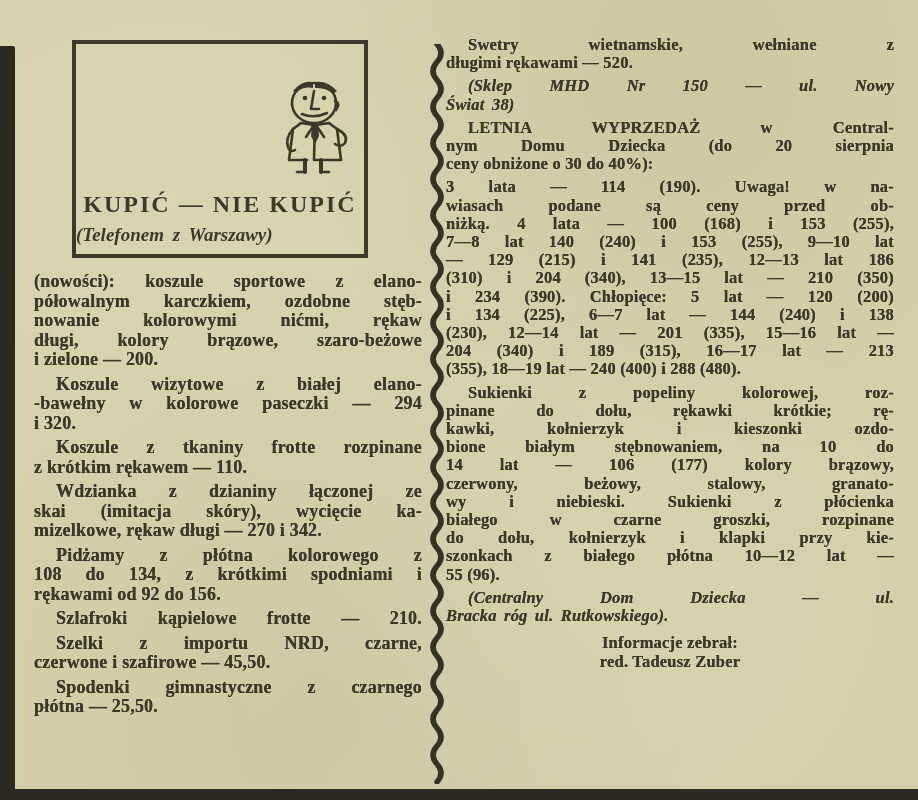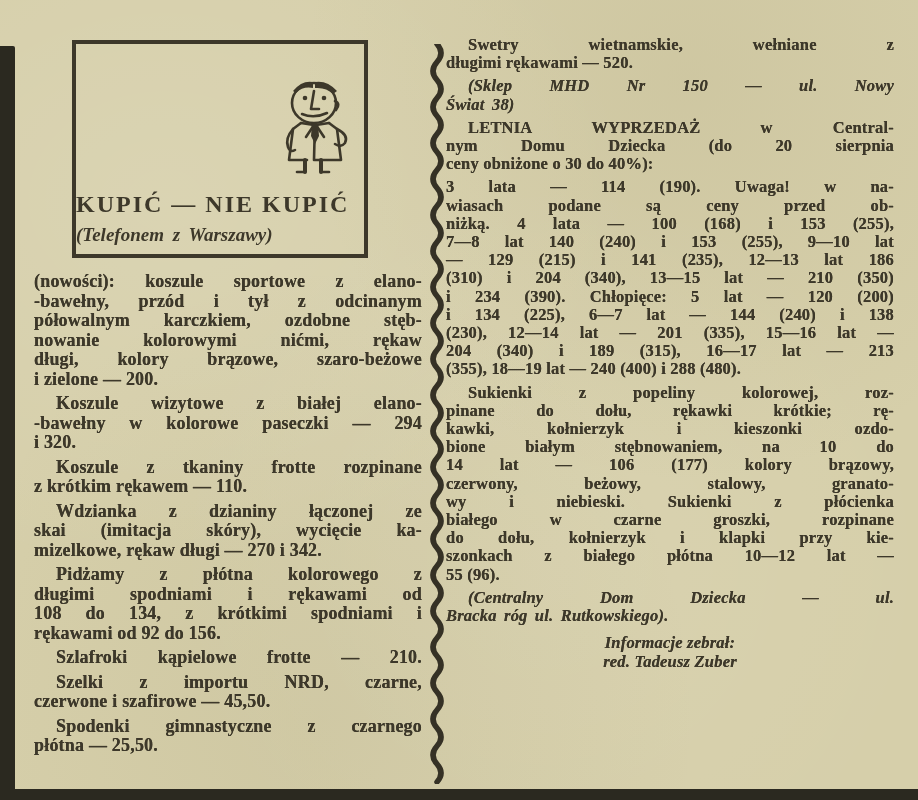--- a/index.html
+++ b/index.html
@@ -38,41 +38,41 @@
   
   .masthead-box{
     position:relative;
     margin:4px 0 14px 38px;
     width:288px;height:210px;
     border:4px solid var(--ink);
   }
   .figure-wrap{position:absolute;right:8px;top:32px;width:86px;height:100px;}
   .m-title{
     position:absolute;bottom:36px;left:0;width:100%;
-    text-align:left;font-size:24px;letter-spacing:2px;white-space:nowrap;
+    text-align:center;font-size:24px;letter-spacing:2px;white-space:nowrap;
   }
   .m-sub{
     position:absolute;bottom:8px;left:0;width:100%;
     font-size:19px;font-style:italic;word-spacing:4px;white-space:nowrap;
   }
   
   .col-left .para{margin:0 0 5px 0;font-size:18px;line-height:19.5px;}
   .col-right .para{margin:0 0 5px 0;font-size:16.5px;line-height:18.2px;}
   .para{letter-spacing:.2px;}
   .line{
     text-align:justify;
     text-align-last:justify;
     text-shadow:0 0 .4px var(--ink);
   }
   .line.first{text-indent:22px;}
   .line.last{text-align-last:left;}
   .para.italic .line{font-style:italic;word-spacing:3px;}
   .para.center{margin-top:9px;}
   .para.center .line{
-    text-align:center;text-align-last:center;font-style:italic;text-indent:0;
+    text-align:center;text-align-last:center;text-indent:0;
   }
   
   .divider{position:absolute;left:429px;top:44px;}
 </style>
 </head>
 <body>
 
 <div class="page">
 
   <div class="strip-left"></div>
@@ -112,21 +112,20 @@
           <path d="M35 96 L27 96"></path>
           <path d="M51 96 L59 96"></path>
         </svg>
       </div>
       <div class="m-title">KUPIĆ — NIE KUPIĆ</div>
       <div class="m-sub">(Telefonem z Warszawy)</div>
     </div>
     <div class="paras">
         <div class="para">
           <div class="line">(nowości): koszule sportowe z elano-</div>
-          <div class="line">-bawełny, przód i tył z odcinanym</div>
           <div class="line">półowalnym karczkiem, ozdobne stęb-</div>
           <div class="line">nowanie kolorowymi nićmi, rękaw</div>
           <div class="line">długi, kolory brązowe, szaro-beżowe</div>
           <div class="line last">i zielone — 200.</div>
         </div>
         <div class="para">
           <div class="line first">Koszule wizytowe z białej elano-</div>
           <div class="line">-bawełny w kolorowe paseczki — 294</div>
           <div class="line last">i 320.</div>
         </div>
@@ -134,21 +133,20 @@
           <div class="line first">Koszule z tkaniny frotte rozpinane</div>
           <div class="line last">z krótkim rękawem — 110.</div>
         </div>
         <div class="para">
           <div class="line first">Wdzianka z dzianiny łączonej ze</div>
           <div class="line">skai (imitacja skóry), wycięcie ka-</div>
           <div class="line last">mizelkowe, rękaw długi — 270 i 342.</div>
         </div>
         <div class="para">
           <div class="line first">Pidżamy z płótna kolorowego z</div>
-          <div class="line">długimi spodniami i rękawami od</div>
           <div class="line">108 do 134, z krótkimi spodniami i</div>
           <div class="line last">rękawami od 92 do 156.</div>
         </div>
         <div class="para">
           <div class="line first">Szlafroki kąpielowe frotte — 210.</div>
         </div>
         <div class="para">
           <div class="line first">Szelki z importu NRD, czarne,</div>
           <div class="line last">czerwone i szafirowe — 45,50.</div>
         </div>

